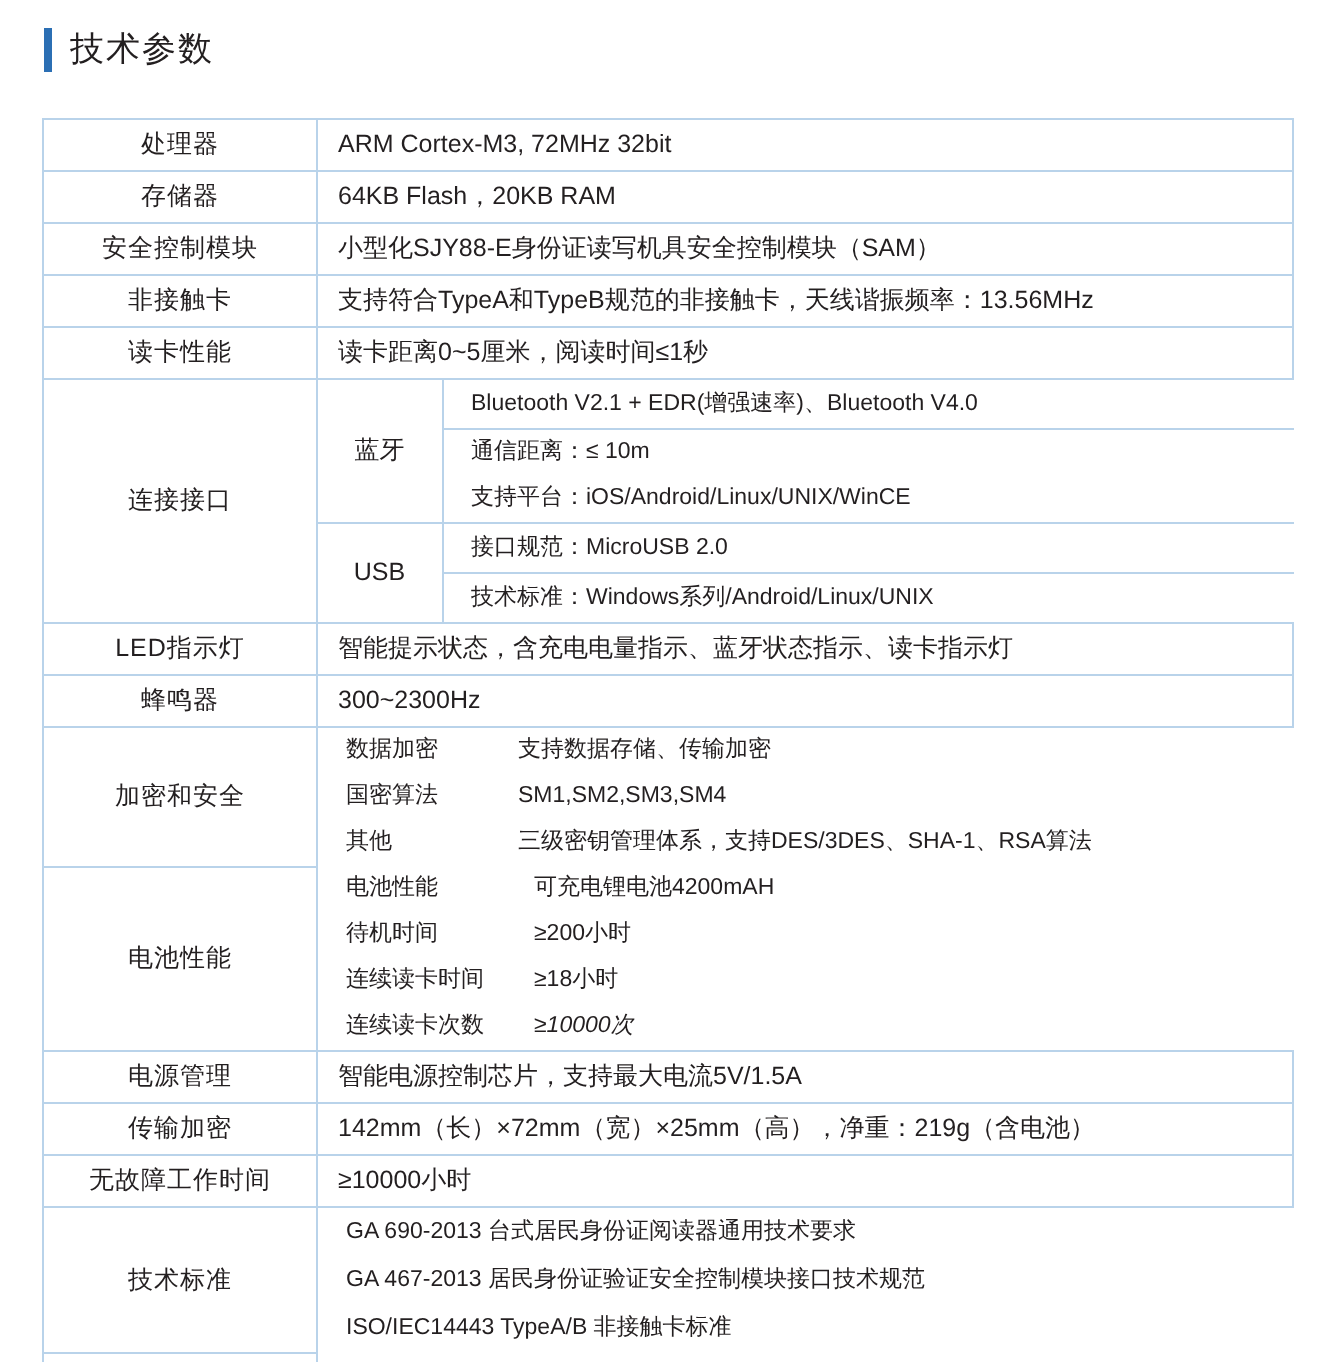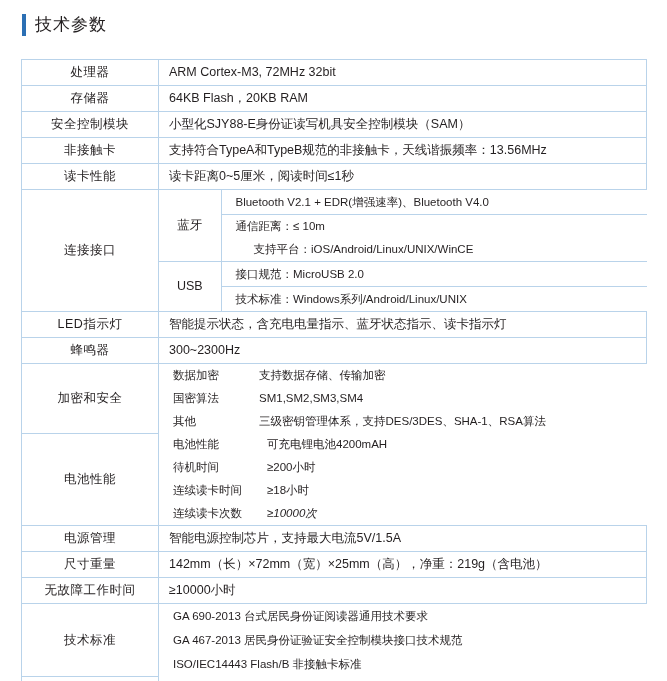--- a/index.html
+++ b/index.html
@@ -146,21 +146,21 @@
             </colgroup>
             <tbody>
               <tr>
                 <td class="sub-lbl nb-top nb-left" rowspan="3">蓝牙</td>
                 <td class="nb-top nb-right" style="height:24px;padding-left:14px;">Bluetooth V2.1 + EDR(增强速率)、Bluetooth V4.0</td>
               </tr>
               <tr>
                 <td class="nb-right" style="height:23px;border-top:0;border-bottom:0;padding-left:14px;">通信距离：≤ 10m</td>
               </tr>
               <tr>
-                <td class="nb-right" style="height:23px;border-top:0;padding-left:32px;">支持平台：iOS/Android/Linux/UNIX/WinCE</td>
+                <td class="nb-right" style="height:23px;border-top:0;padding-left:14px;">支持平台：iOS/Android/Linux/UNIX/WinCE</td>
               </tr>
               <tr>
                 <td class="sub-lbl nb-bottom nb-left" rowspan="2">USB</td>
                 <td class="nb-right" style="height:24px;border-bottom:0;padding-left:14px;">接口规范：MicroUSB 2.0</td>
               </tr>
               <tr>
                 <td class="nb-bottom nb-right" style="height:24px;padding-left:14px;">技术标准：Windows系列/Android/Linux/UNIX</td>
               </tr>
             </tbody>
           </table>
@@ -230,41 +230,41 @@
             </tbody>
           </table>
         </td>
       </tr>
 
       <tr class="r28">
         <td class="lbl">电源管理</td>
         <td class="val val-lg">智能电源控制芯片，支持最大电流5V/1.5A</td>
       </tr>
       <tr class="r28">
-        <td class="lbl">尺寸重量</td>
+        <td class="lbl">传输加密</td>
         <td class="val val-lg">142mm（长）×72mm（宽）×25mm（高），净重：219g（含电池）</td>
       </tr>
       <tr class="r28">
         <td class="lbl">无故障工作时间</td>
         <td class="val val-lg">≥10000小时</td>
       </tr>
 
       <tr>
         <td class="lbl">技术标准</td>
         <td class="nested">
           <table class="inner">
             <tbody>
               <tr>
                 <td class="nb-top nb-left nb-right" style="height:24px;border-bottom:0;padding-left:14px;">GA 690-2013 台式居民身份证阅读器通用技术要求</td>
               </tr>
               <tr>
                 <td class="nb-left nb-right" style="height:24px;border-top:0;border-bottom:0;padding-left:14px;">GA 467-2013 居民身份证验证安全控制模块接口技术规范</td>
               </tr>
               <tr>
-                <td class="nb-left nb-right nb-bottom" style="height:24px;border-top:0;padding-left:14px;">ISO/IEC14443 Flash/B 非接触卡标准</td>
+                <td class="nb-left nb-right nb-bottom" style="height:24px;border-top:0;padding-left:14px;">ISO/IEC14443 TypeA/B 非接触卡标准</td>
               </tr>
             </tbody>
           </table>
         </td>
       </tr>
 
       <tr>
         <td class="lbl">环境适应性</td>
         <td class="nested">
           <table class="inner">

